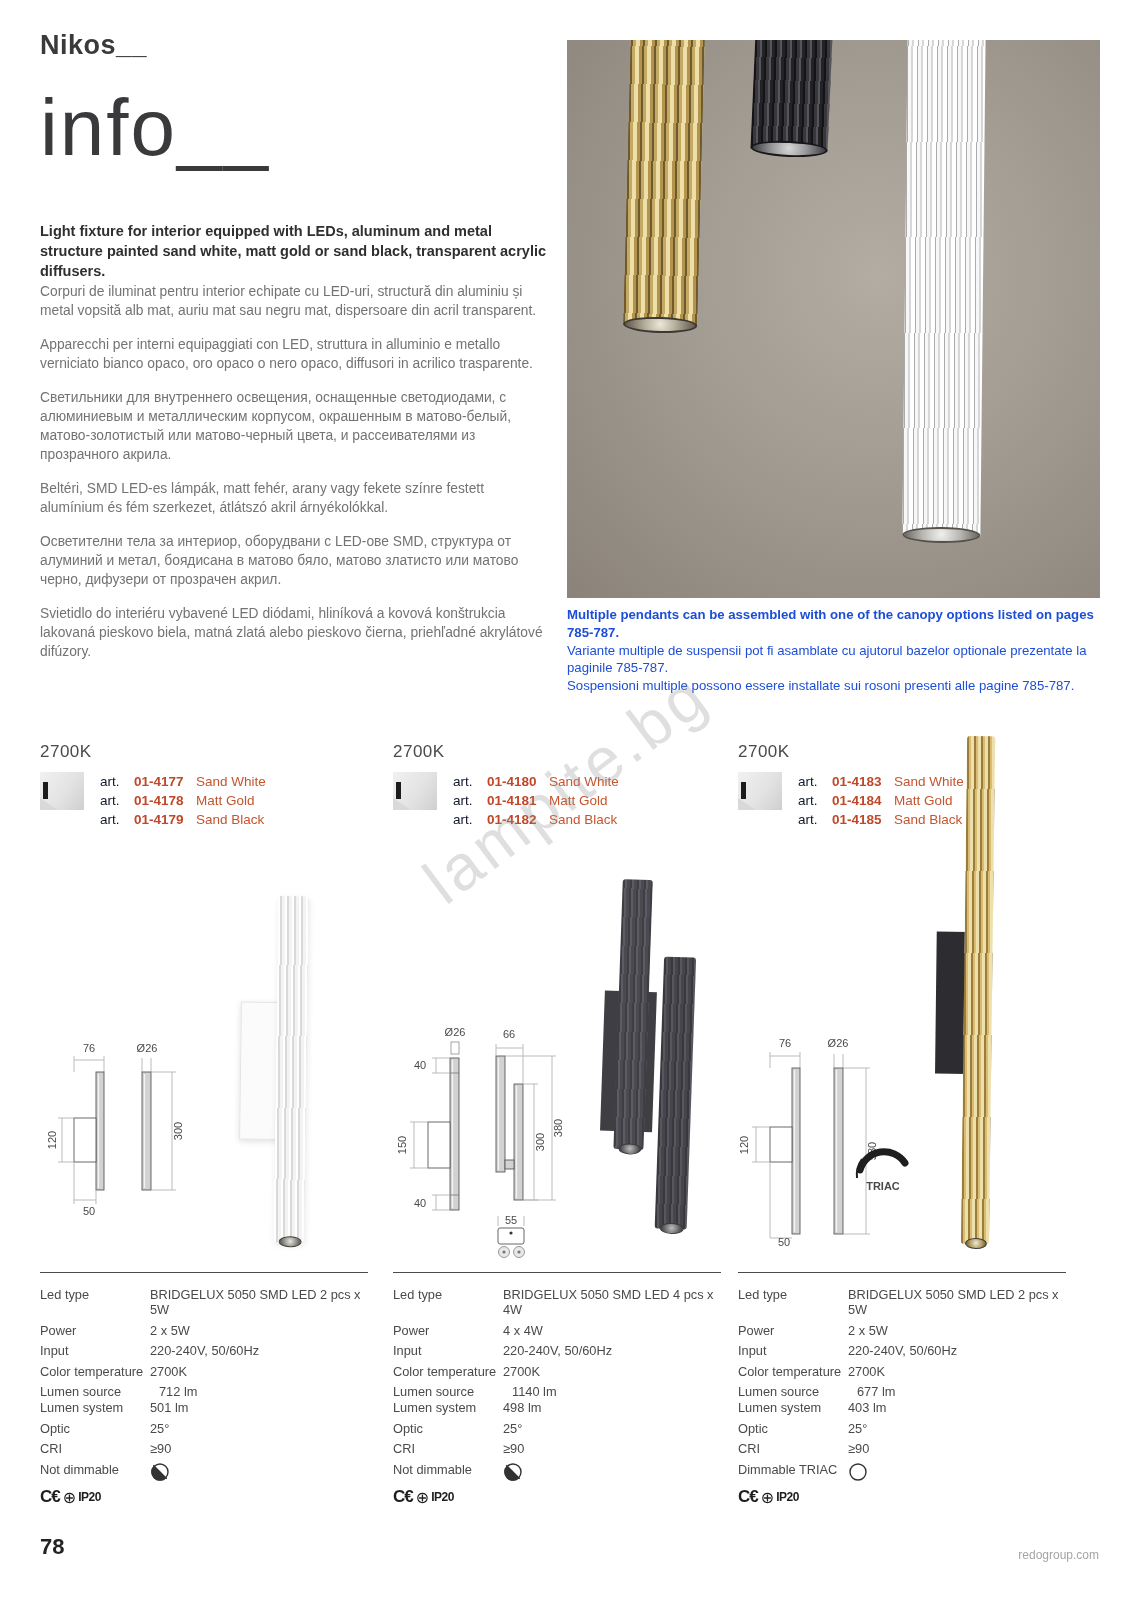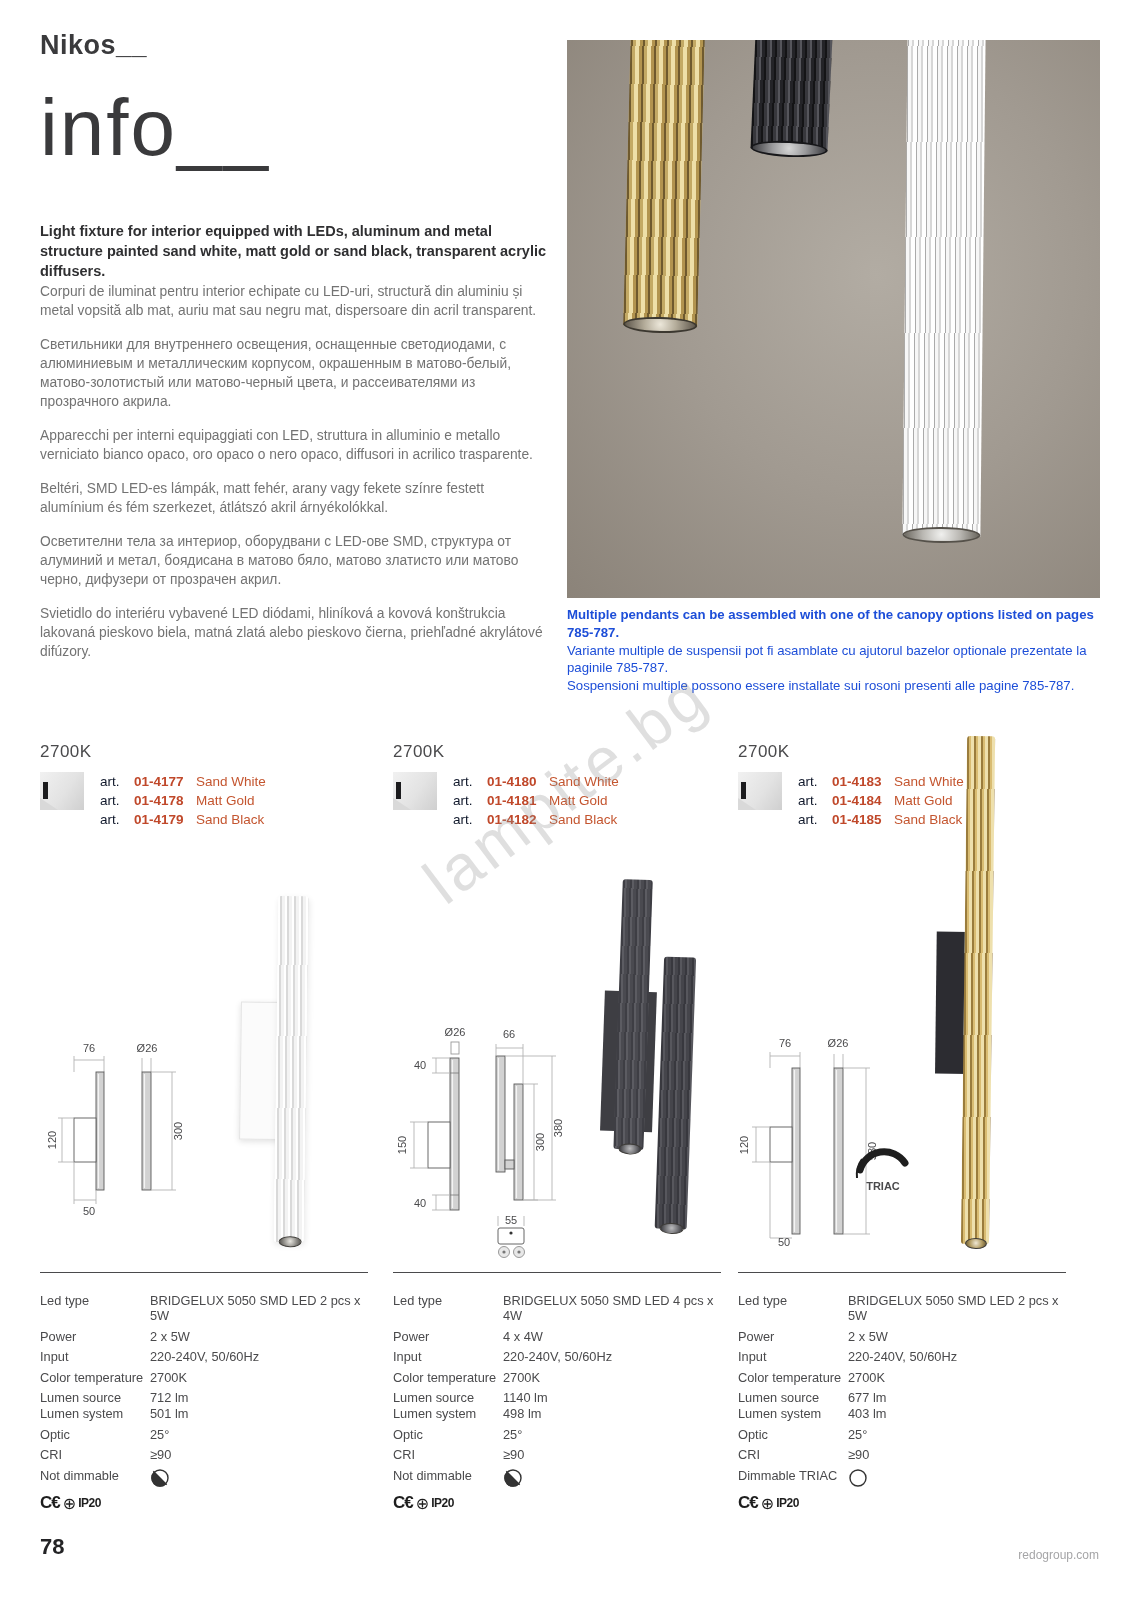--- a/index.html
+++ b/index.html
@@ -76,23 +76,23 @@
   
   .draw{position:absolute;}
   .draw text{font-size:11px;fill:#4a4a4c;font-family:"Liberation Sans",sans-serif;}
   .dl{stroke:#b3b3b3;stroke-width:.9;}
   .tube-fill{fill:#d2d2d2;stroke:#5a5a5a;stroke-width:.9;}
   .mount-fill{fill:#ffffff;stroke:#5a5a5a;stroke-width:.9;}
   .inner{stroke:#f4f4f4;stroke-width:1.2;}
   .badge-txt{font-weight:700;fill:#1e1e1e;}
 
   
-  .spec{position:absolute;top:1272px;width:328px;border-top:1px solid #4a4a4c;padding-top:20px;}
+  .spec{position:absolute;top:1272px;width:328px;border-top:1px solid #4a4a4c;padding-top:14px;}
   .spec-row{display:flex;margin-bottom:5.5px;font-size:12.8px;color:#4a4a4c;}
-  .spec-row.tight{margin-bottom:1px;}
+  .spec-row.tight{margin-bottom:1px;gap:9px;}
   .sl{width:110px;flex:0 0 110px;}
   .sv{flex:1;}
   .dim-ic{width:20px;height:20px;display:inline-block;vertical-align:-4px;}
   .cert-row{display:flex;align-items:center;margin-top:2px;color:#1e1e1e;}
   .ce{font-size:17px;font-weight:700;letter-spacing:-1px;}
   .cls{font-size:16px;margin:0 2px 0 3px;}
   .ip{font-size:12px;font-weight:800;letter-spacing:-.5px;}
 
   
   .pageno{position:absolute;left:40px;top:1534px;font-size:22px;font-weight:600;color:#232325;}
@@ -102,22 +102,22 @@
 <body>
 
 <div class="page">
 
   <div class="brand">Nikos__</div>
   <div class="title">info__</div>
   <p class="intro">Light fixture for interior equipped with LEDs, aluminum and metal structure painted sand white, matt gold or sand black, transparent acrylic diffusers.</p>
 
   <div class="desc">
     <p>Corpuri de iluminat pentru interior echipate cu LED-uri, structură din aluminiu și metal vopsită alb mat, auriu mat sau negru mat, dispersoare din acril transparent.</p>
+    <p>Apparecchi per interni equipaggiati con LED, struttura in alluminio e metallo verniciato bianco opaco, oro opaco o nero opaco, diffusori in acrilico trasparente.</p>
     <p>Светильники для внутреннего освещения, оснащенные светодиодами, с алюминиевым и металлическим корпусом, окрашенным в матово-белый, матово-золотистый или матово-черный цвета, и рассеивателями из прозрачного акрила.</p>
-    <p>Apparecchi per interni equipaggiati con LED, struttura in alluminio e metallo verniciato bianco opaco, oro opaco o nero opaco, diffusori in acrilico trasparente.</p>
     <p>Beltéri, SMD LED-es lámpák, matt fehér, arany vagy fekete színre festett alumínium és fém szerkezet, átlátszó akril árnyékolókkal.</p>
     <p>Осветителни тела за интериор, оборудвани с LED-ове SMD, структура от алуминий и метал, боядисана в матово бяло, матово златисто или матово черно, дифузери от прозрачен акрил.</p>
     <p>Svietidlo do interiéru vybavené LED diódami, hliníková a kovová konštrukcia lakovaná pieskovo biela, matná zlatá alebo pieskovo čierna, priehľadné akrylátové difúzory.</p>
   </div>
 
   <div class="photo">
     <div class="ptube ptube-gold">
         <div class="cap"></div>
       </div>
     <div class="ptube ptube-black">

